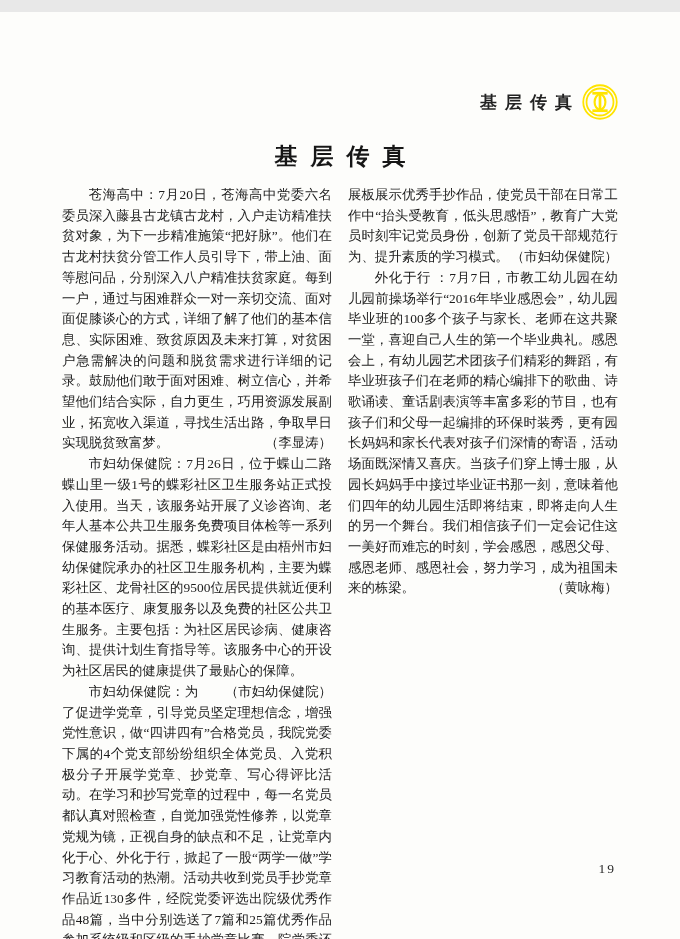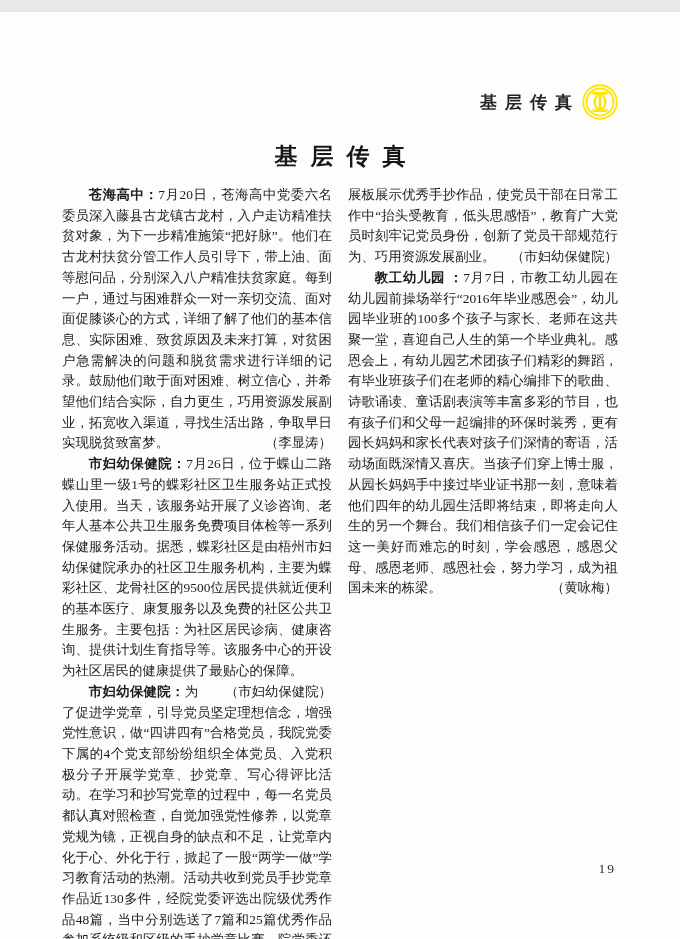--- a/index.html
+++ b/index.html
@@ -41,21 +41,21 @@
     display:flex;gap:16px;
   }
   .col{
     width:270px;
     font-size:13.4px;
     line-height:1.545;
     text-align:justify;
   }
   .col p{margin:0;text-indent:2em;}
   .col p.noindent{text-indent:0;}
-  .org{font-weight:bold;}
+  .org{font-weight:normal;}
   .sig{float:right;}
   
   .page-number{
     position:absolute;top:849px;right:64px;
     font-size:13.5px;color:#2a2a2a;
     letter-spacing:2px;
     text-align:right;
   }
 </style>
 </head>
@@ -81,22 +81,22 @@
 
   <div class="columns">
 
     <div class="col">
       <p><span class="org">苍海高中：</span><span>7月20日，苍海高中党委六名委员深入藤县古龙镇古龙村，入户走访精准扶贫对象，为下一步精准施策“把好脉”。他们在古龙村扶贫分管工作人员引导下，带上油、面等慰问品，分别深入八户精准扶贫家庭。每到一户，通过与困难群众一对一亲切交流、面对面促膝谈心的方式，详细了解了他们的基本信息、实际困难、致贫原因及未来打算，对贫困户急需解决的问题和脱贫需求进行详细的记录。鼓励他们敢于面对困难、树立信心，并希望他们结合实际，自力更生，巧用资源发展副业，拓宽收入渠道，寻找生活出路，争取早日实现脱贫致富梦。</span><span class="sig">（李显涛）</span></p>
       <p><span class="org">市妇幼保健院：</span><span>7月26日，位于蝶山二路蝶山里一级1号的蝶彩社区卫生服务站正式投入使用。当天，该服务站开展了义诊咨询、老年人基本公共卫生服务免费项目体检等一系列保健服务活动。据悉，蝶彩社区是由梧州市妇幼保健院承办的社区卫生服务机构，主要为蝶彩社区、龙骨社区的9500位居民提供就近便利的基本医疗、康复服务以及免费的社区公共卫生服务。主要包括：为社区居民诊病、健康咨询、提供计划生育指导等。该服务中心的开设为社区居民的健康提供了最贴心的保障。</span><span class="sig">（市妇幼保健院）</span></p>
       <p><span class="org">市妇幼保健院：</span><span>为了促进学党章，引导党员坚定理想信念，增强党性意识，做“四讲四有”合格党员，我院党委下属的4个党支部纷纷组织全体党员、入党积极分子开展学党章、抄党章、写心得评比活动。在学习和抄写党章的过程中，每一名党员都认真对照检查，自觉加强党性修养，以党章党规为镜，正视自身的缺点和不足，让党章内化于心、外化于行，掀起了一股“两学一做”学习教育活动的热潮。活动共收到党员手抄党章作品近130多件，经院党委评选出院级优秀作品48篇，当中分别选送了7篇和25篇优秀作品参加系统级和区级的手抄党章比赛。院党委还通过制作</span><span class="sig"></span></p>
     </div>
 
     <div class="col">
-      <p class="noindent"><span>展板展示优秀手抄作品，使党员干部在日常工作中“抬头受教育，低头思感悟”，教育广大党员时刻牢记党员身份，创新了党员干部规范行为、巧用资源发展副业。</span><span class="sig">（市妇幼保健院）</span></p>
-      <p><span class="org">教工幼儿园 ：</span><span>7月7日，市教工幼儿园在幼儿园前操场举行“2016年毕业感恩会”，幼儿园毕业班的100多个孩子与家长、老师在这共聚一堂，喜迎自己人生的第一个毕业典礼。感恩会上，有幼儿园艺术团孩子们精彩的舞蹈，有毕业班孩子们在老师的精心编排下的歌曲、诗歌诵读、童话剧表演等丰富多彩的节目，也有孩子们和父母一起编排的环保时装秀，更有园长妈妈和家长代表对孩子们深情的寄语，活动场面既深情又喜庆。当孩子们穿上博士服，从园长妈妈手中接过毕业证书那一刻，意味着他们四年的幼儿园生活即将结束，即将走向人生的另一个舞台。我们相信孩子们一定会记住这一美好而难忘的时刻，学会感恩，感恩父母、感恩老师、感恩社会，努力学习，成为祖国未来的栋梁。</span><span class="sig">（黄咏梅）</span></p>
+      <p class="noindent"><span>展板展示优秀手抄作品，使党员干部在日常工作中“抬头受教育，低头思感悟”，教育广大党员时刻牢记党员身份，创新了党员干部规范行为、提升素质的学习模式。</span><span class="sig">（市妇幼保健院）</span></p>
+      <p><span class="org">外化于行 ：</span><span>7月7日，市教工幼儿园在幼儿园前操场举行“2016年毕业感恩会”，幼儿园毕业班的100多个孩子与家长、老师在这共聚一堂，喜迎自己人生的第一个毕业典礼。感恩会上，有幼儿园艺术团孩子们精彩的舞蹈，有毕业班孩子们在老师的精心编排下的歌曲、诗歌诵读、童话剧表演等丰富多彩的节目，也有孩子们和父母一起编排的环保时装秀，更有园长妈妈和家长代表对孩子们深情的寄语，活动场面既深情又喜庆。当孩子们穿上博士服，从园长妈妈手中接过毕业证书那一刻，意味着他们四年的幼儿园生活即将结束，即将走向人生的另一个舞台。我们相信孩子们一定会记住这一美好而难忘的时刻，学会感恩，感恩父母、感恩老师、感恩社会，努力学习，成为祖国未来的栋梁。</span><span class="sig">（黄咏梅）</span></p>
 
     </div>
 
   </div>
 
   <div class="page-number">19</div>
 
 </div>
 
 </body></html>

